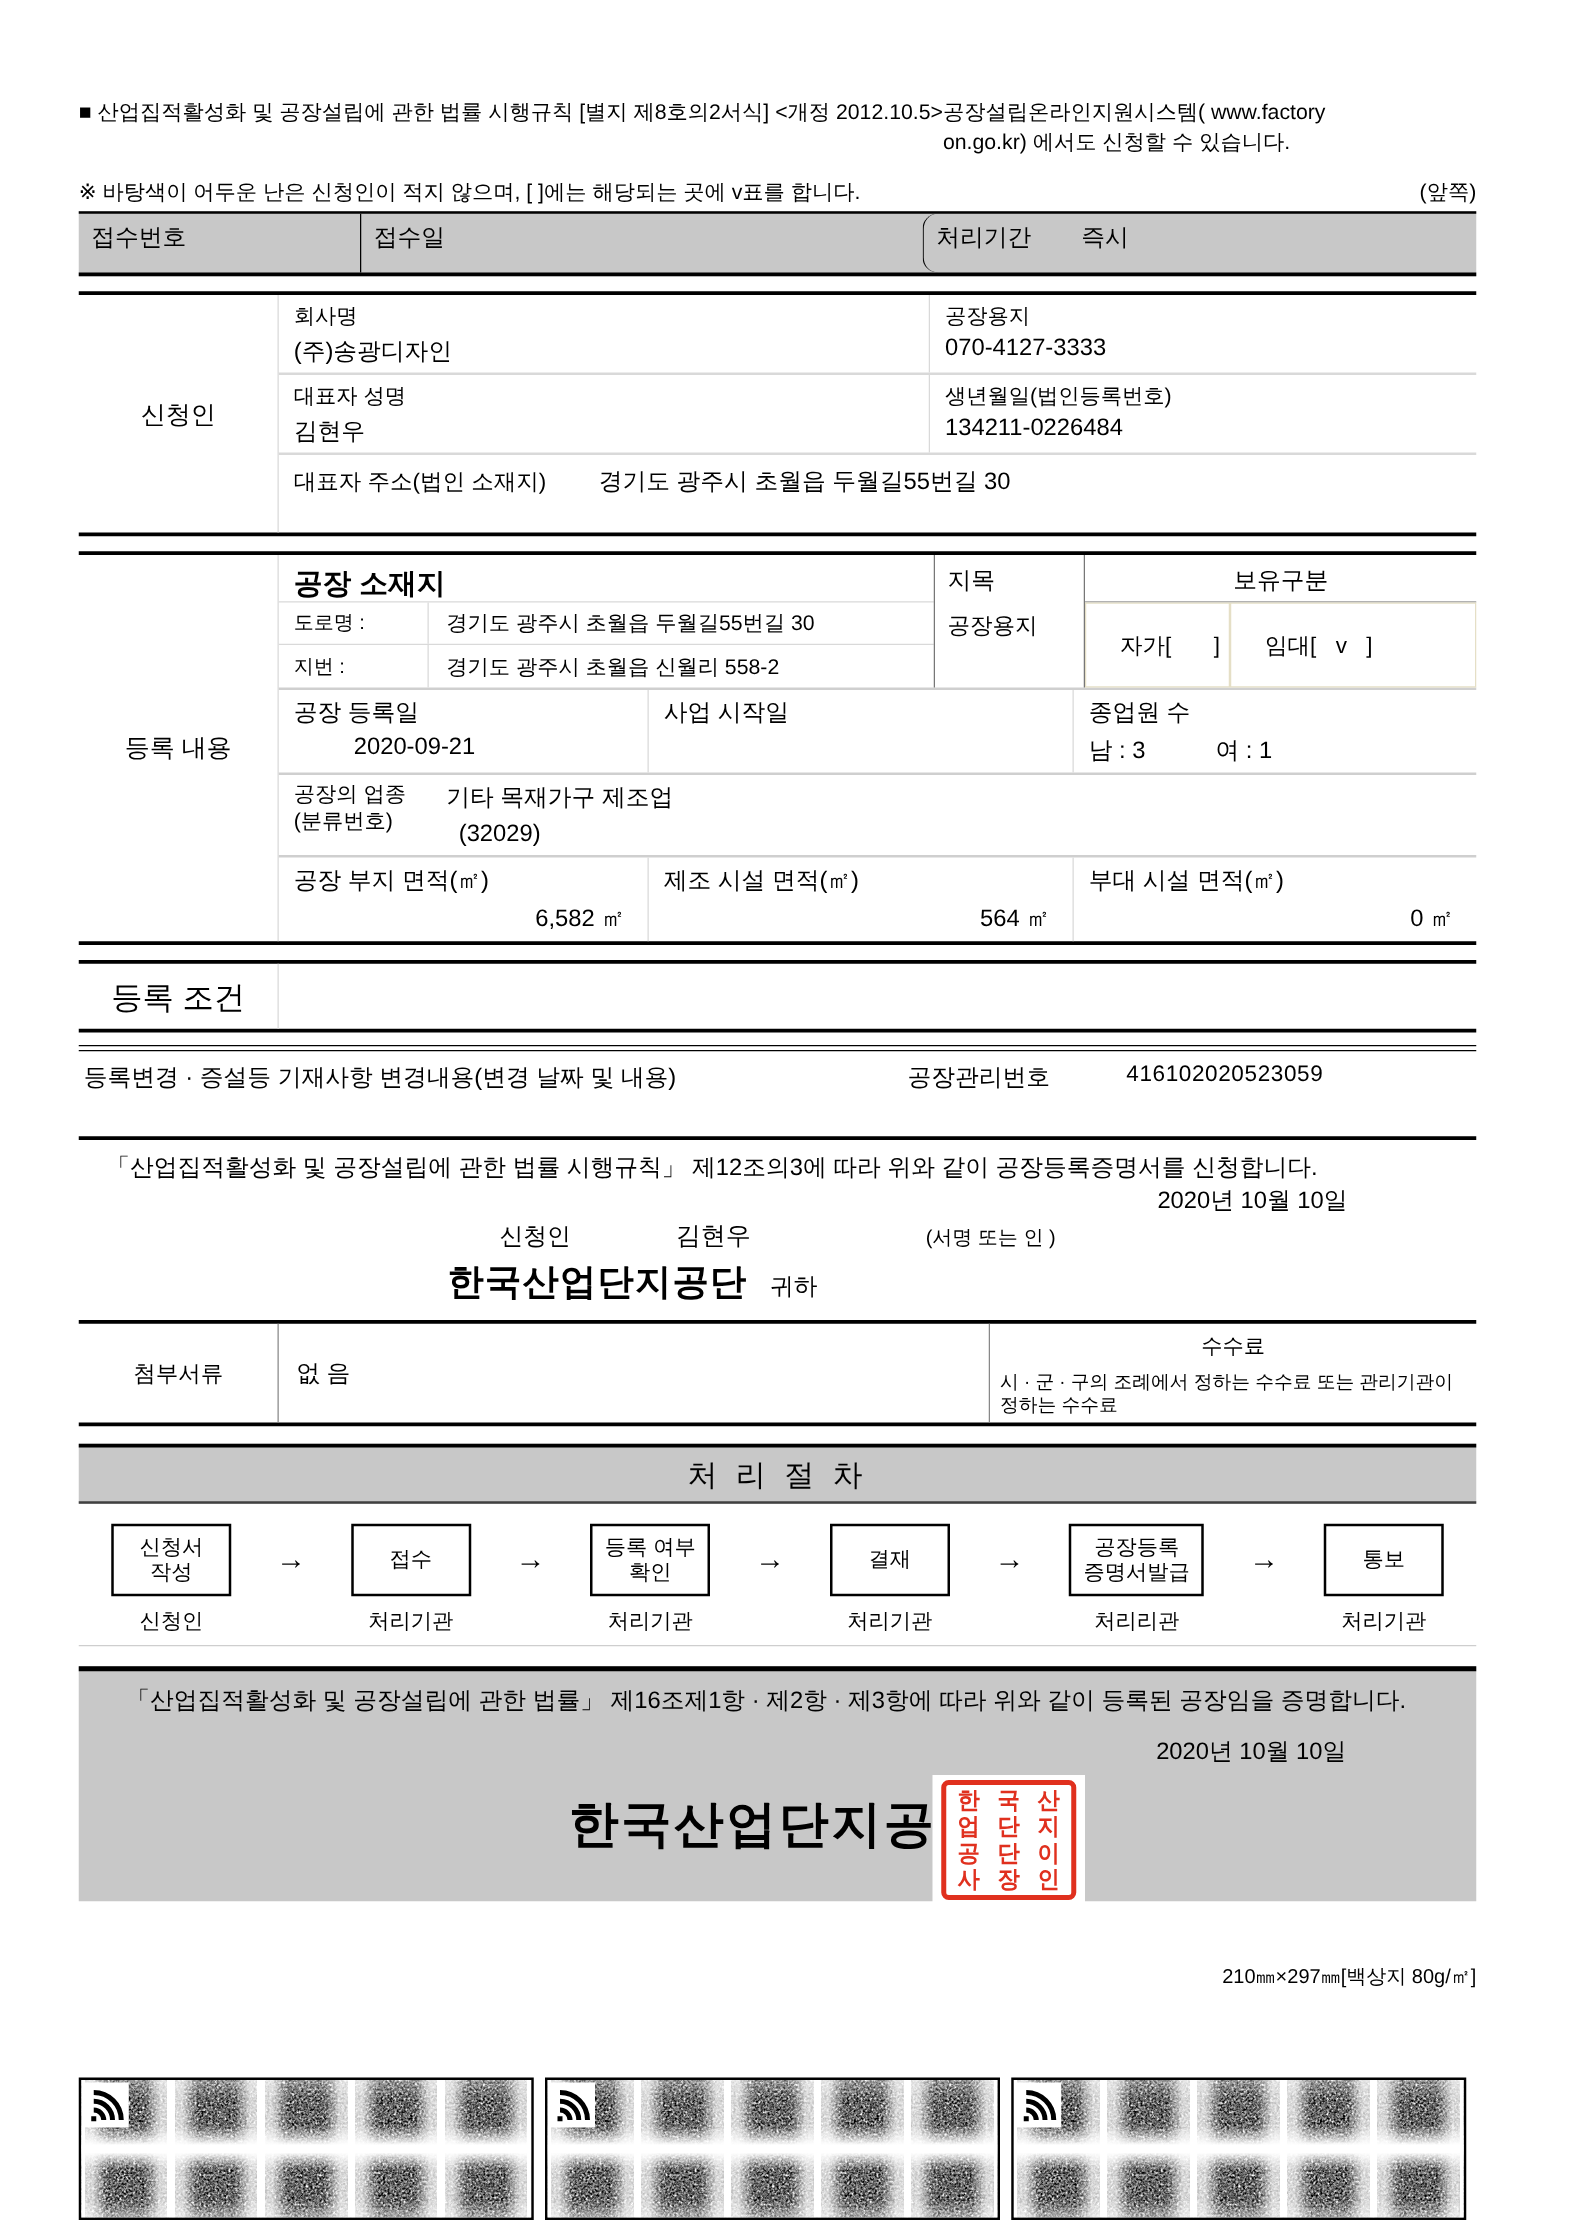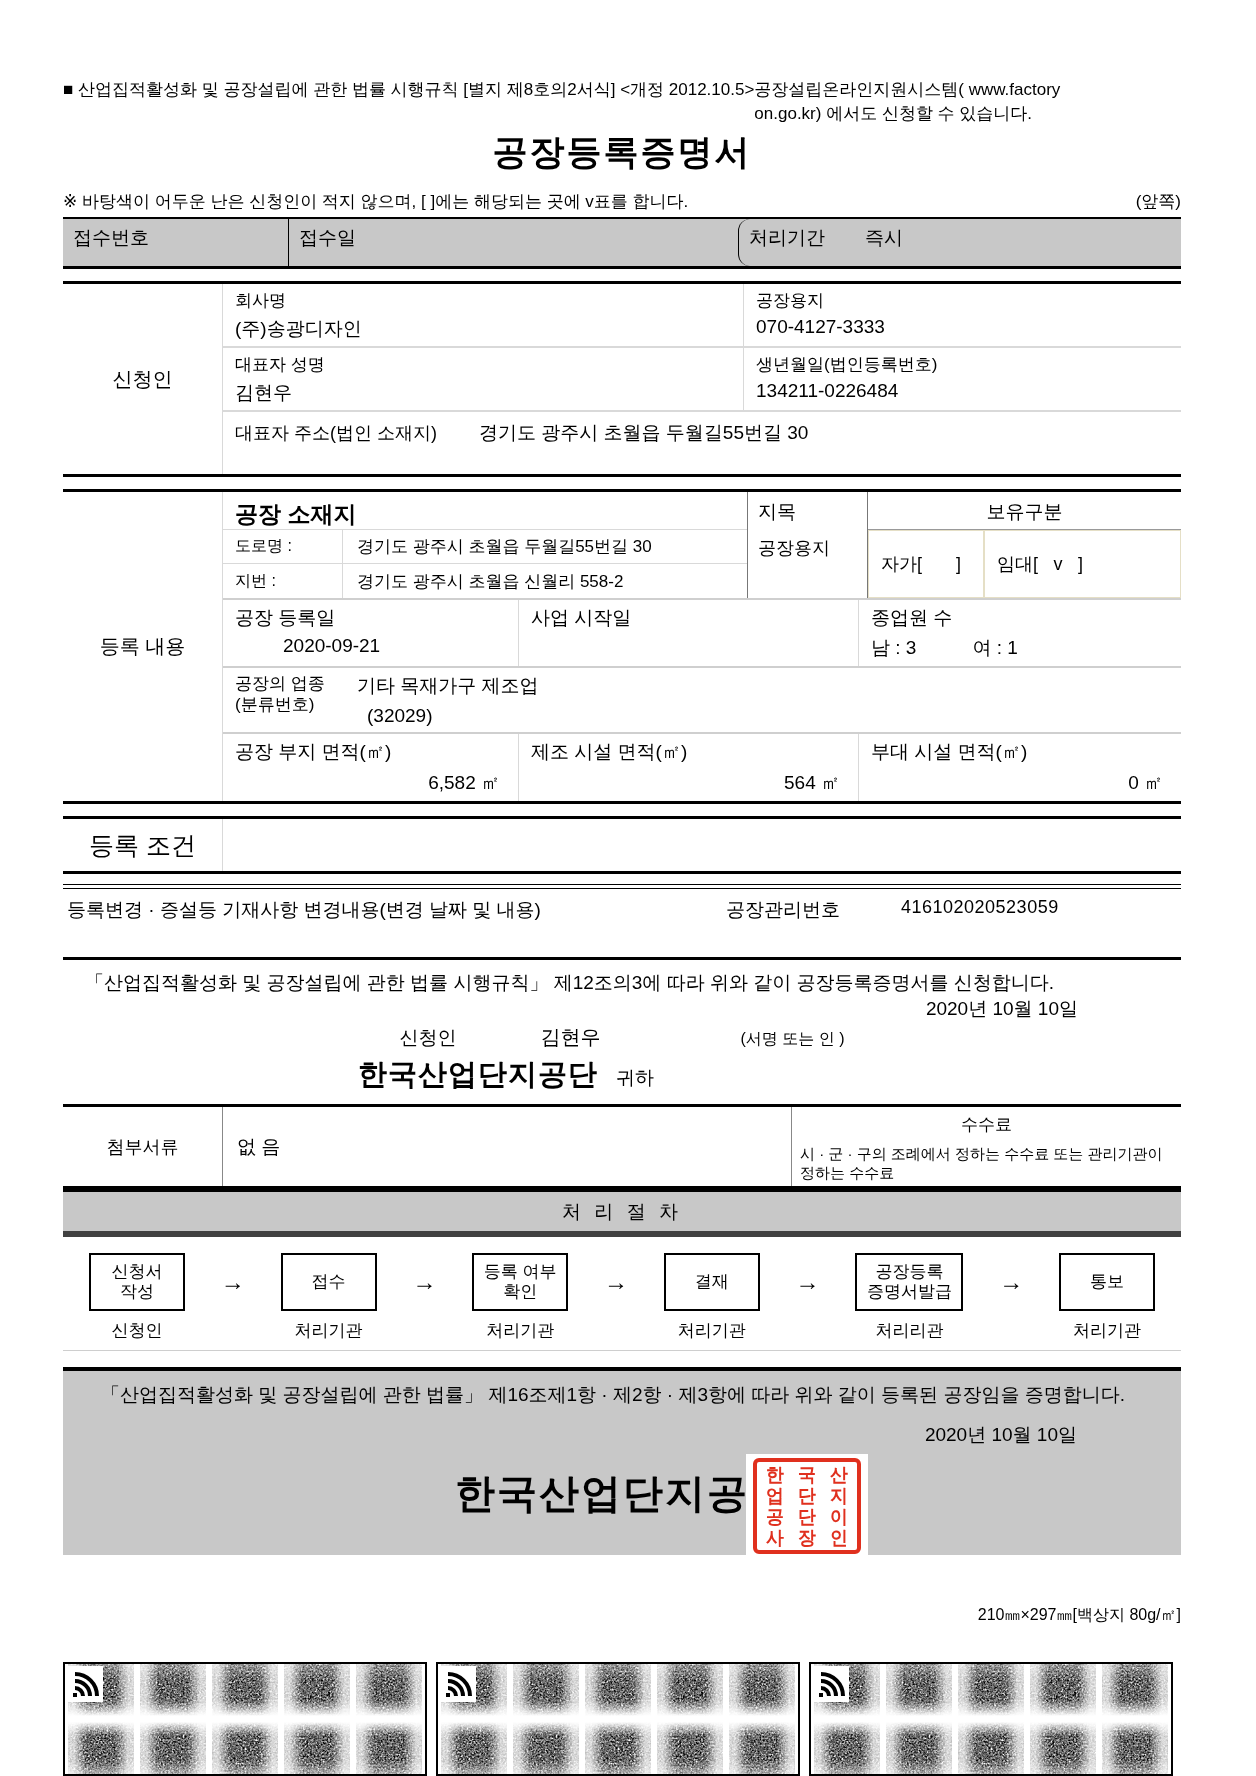--- a/index.html
+++ b/index.html
@@ -51,21 +51,21 @@
   .loc-sub{display:flex;align-items:center;height:34px;border-bottom:1px solid var(--light_border,#d9d9d9);}
   .loc-sub:last-child{border-bottom:none;}
   .loc-sub .sl{width:120px;padding:0 0 0 12px;font-size:16px;border-right:1px solid var(--light_border,#d9d9d9);align-self:stretch;display:flex;align-items:center;}
   .loc-sub .sv{padding-left:14px;font-size:17px;}
   .jimok{border-left:1px solid #777;display:flex;flex-direction:column;}
   .jimok .hdr{font-size:19px;padding:7px 0 0 10px;height:44px;}
   .jimok .v{font-size:18px;padding-left:10px;}
   .hold{border-left:1px solid #777;display:flex;flex-direction:column;}
   .hold .hdr{font-size:19px;text-align:center;height:38px;padding-top:7px;border-bottom:1px solid #999;}
   .hold-boxes{flex:1;display:grid;grid-template-columns:116px 1fr;}
-  .hold-boxes>div{border:1px solid var(--beige_border,#e5dfc6);display:flex;align-items:center;font-size:18px;padding-left:12px;}
+  .hold-boxes>div{border:1px solid var(--beige_border,#e5dfc6);display:flex;align-items:center;font-size:18px;padding-left:27px;}
   .hold-boxes .mk{display:inline-block;width:34px;text-align:center;}
   .hold-boxes .mk2{display:inline-block;width:40px;text-align:center;}
 
   .reg-rowB{display:grid;grid-template-columns:295px 340px 1fr;border-bottom:2px solid #cfcfcf;min-height:62px;}
   .reg-rowB .c{padding:5px 12px;}
   .reg-rowB .c+.c{border-left:1px solid var(--light_border,#d9d9d9);}
   .reg-rowB .val{padding:4px 0 0 48px;}
   .emp-line{display:flex;gap:56px;padding-top:4px;font-size:19px;}
 
   .reg-rowC{display:flex;border-bottom:2px solid #cfcfcf;min-height:64px;padding:5px 12px;}
@@ -103,22 +103,22 @@
   
   .attach{margin-top:8px;border-top:3px solid #000;border-bottom:3px solid #000;display:grid;
     grid-template-columns:160px 1fr 390px;min-height:82px;}
   .attach .a1{display:flex;align-items:center;justify-content:center;font-size:18px;border-right:1px solid #888;}
   .attach .a2{display:flex;align-items:center;padding-left:14px;font-size:19px;}
   .attach .a3{border-left:1px solid #888;padding:4px 8px;}
   .attach .fee-h{text-align:center;font-size:17px;padding:2px 0 8px;}
   .attach .fee-b{font-size:15px;line-height:19px;word-break:break-all;}
 
   
-  .proc-bar{height:48px;background:var(--bar_gray,#c8c8c8);border-top:3px solid #000;border-bottom:6px solid #404040;
-    display:flex;align-items:center;justify-content:center;font-size:19px;letter-spacing:4px;}
+  .proc-bar{margin-top:14px;height:48px;background:var(--bar_gray,#c8c8c8);border-top:3px solid #000;border-bottom:2px solid #404040;
+    display:flex;align-items:center;justify-content:center;font-size:24px;letter-spacing:4px;}
   .flow{margin-top:16px;display:flex;align-items:flex-start;justify-content:space-between;padding:0 26px 0 26px;}
   .step{display:flex;flex-direction:column;align-items:center;}
   .step .box{width:96px;height:58px;border:2px solid #000;display:flex;flex-direction:column;align-items:center;justify-content:center;
     font-size:17px;line-height:20px;background:#fff;}
   .step.wide .box{width:108px;}
   .step .actor{margin-top:8px;font-size:17px;}
   .arrow{font-size:24px;line-height:58px;}
   .flow-divider{margin-top:8px;border-bottom:1px solid #cecece;}
 
   
@@ -150,21 +150,20 @@
 <body>
 
 <div class="page">
   <div class="content">
 
     <div class="top-note">
       <span class="left">■ 산업집적활성화 및 공장설립에 관한 법률 시행규칙 [별지 제8호의2서식] &lt;개정 2012.10.5&gt;</span>
       <span class="right">공장설립온라인지원시스템( www.factoryon.go.kr) 에서도 신청할 수 있습니다.</span>
     </div>
 
-    <div class="title">공장등록증명서</div>
 
     <div class="instruction-row">
       <span>※ 바탕색이 어두운 난은 신청인이 적지 않으며, [ ]에는 해당되는 곳에 v표를 합니다.</span>
       <span>(앞쪽)</span>
     </div>
 
     <div class="receipt-bar">
       <div class="c1">접수번호</div>
       <div class="c2">접수일</div>
       <div class="c3">

